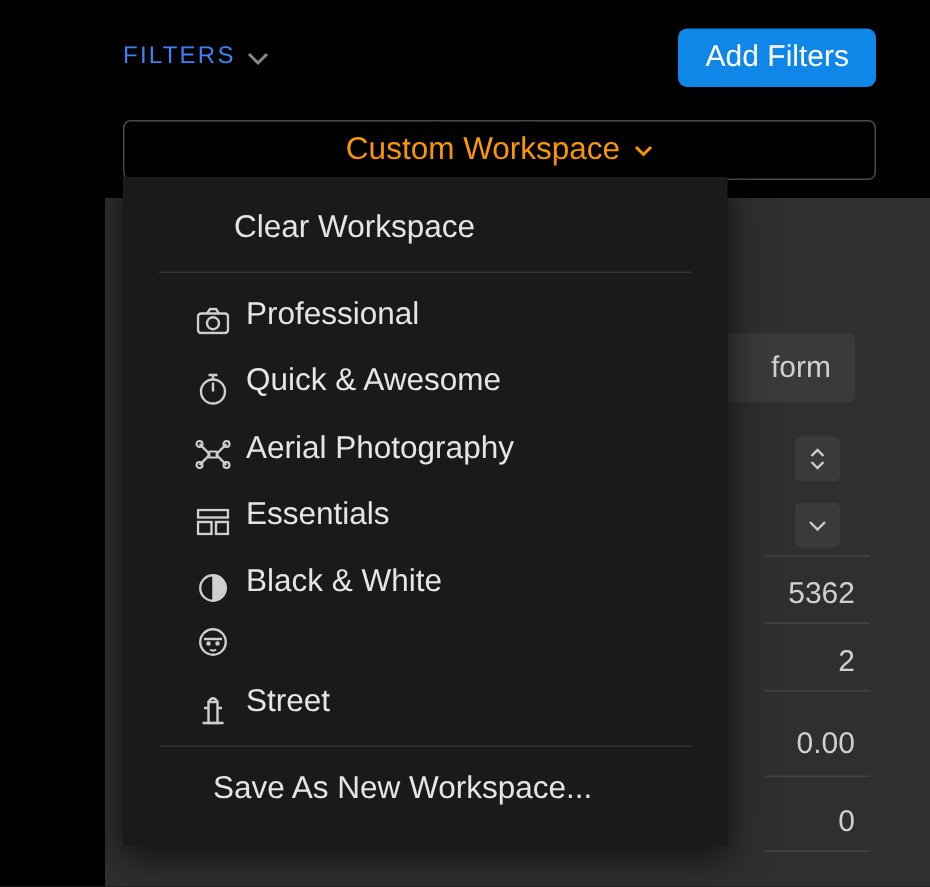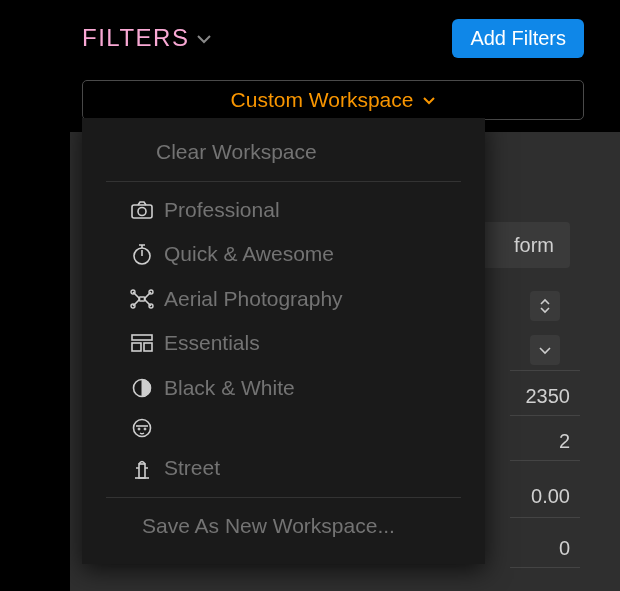--- a/index.html
+++ b/index.html
@@ -34,24 +34,24 @@
     left: 82px; right: 36px; top: 18px;
     display: flex;
     align-items: center;
     justify-content: space-between;
     height: 40px;
   }
   .title {
     display: flex;
     align-items: center;
     gap: 8px;
-    font-size: 24px;
+    font-size: 16px;
     letter-spacing: 1.5px;
     font-weight: 400;
-    color: #f9a8d4;
+    color: #3b82f6;
   }
   .title .chev { margin-top:2px; }
 
   .add-btn {
     background: var(--btn-blue);
     color: #fff;
     border: none;
     border-radius: 6px;
     padding: 8px 18px;
     font-size: 20px;
@@ -124,25 +124,25 @@
     position: absolute;
     left: 82px; top: 118px;
     width: 403px;
     background: #1a1a1a;
     box-shadow: 0 6px 24px var(--shadow);
     padding: 12px 0 16px 0;
     z-index: 10;
   }
   .menu-item {
     display: flex;
-    align-items: center;
+    align-items: flex-end;
     gap: 10px;
     padding: 6px 24px 6px 48px;
     font-size: 21px;
-    color: #737373;
+    color: #e5e5e5;
     cursor: pointer;
     line-height: 1.55;
   }
   .menu-item.indent-none { padding-left: 74px; }
   .menu-divider {
     height:1px; background:#333;
     margin: 6px 24px;
   }
   .mi-icon {
     width: 24px; height: 24px;
@@ -195,21 +195,21 @@
 </div>
 <div class="row" style="top:332px;">
   <div class="drop-btn">
     <svg width="12" height="9" viewBox="0 0 12 9">
         <path d="M1 2 L6 7 L11 2" stroke="#ccc" stroke-width="1.6" fill="none"></path>
       </svg>
   </div>
 </div>
 <div class="sep" style="top:370px;"></div>
 <div class="row" style="top:378px; right:50px;">
-  <span class="val">2350</span>
+  <span class="val">5362</span>
 </div>
 <div class="sep" style="top:415px;"></div>
 <div class="row" style="top:423px; right:50px;">
   <span class="val">2</span>
 </div>
 <div class="sep" style="top:460px;"></div>
 <div class="row" style="top:478px; right:50px;">
   <span class="val">0.00</span>
 </div>
 <div class="sep" style="top:517px;"></div>

